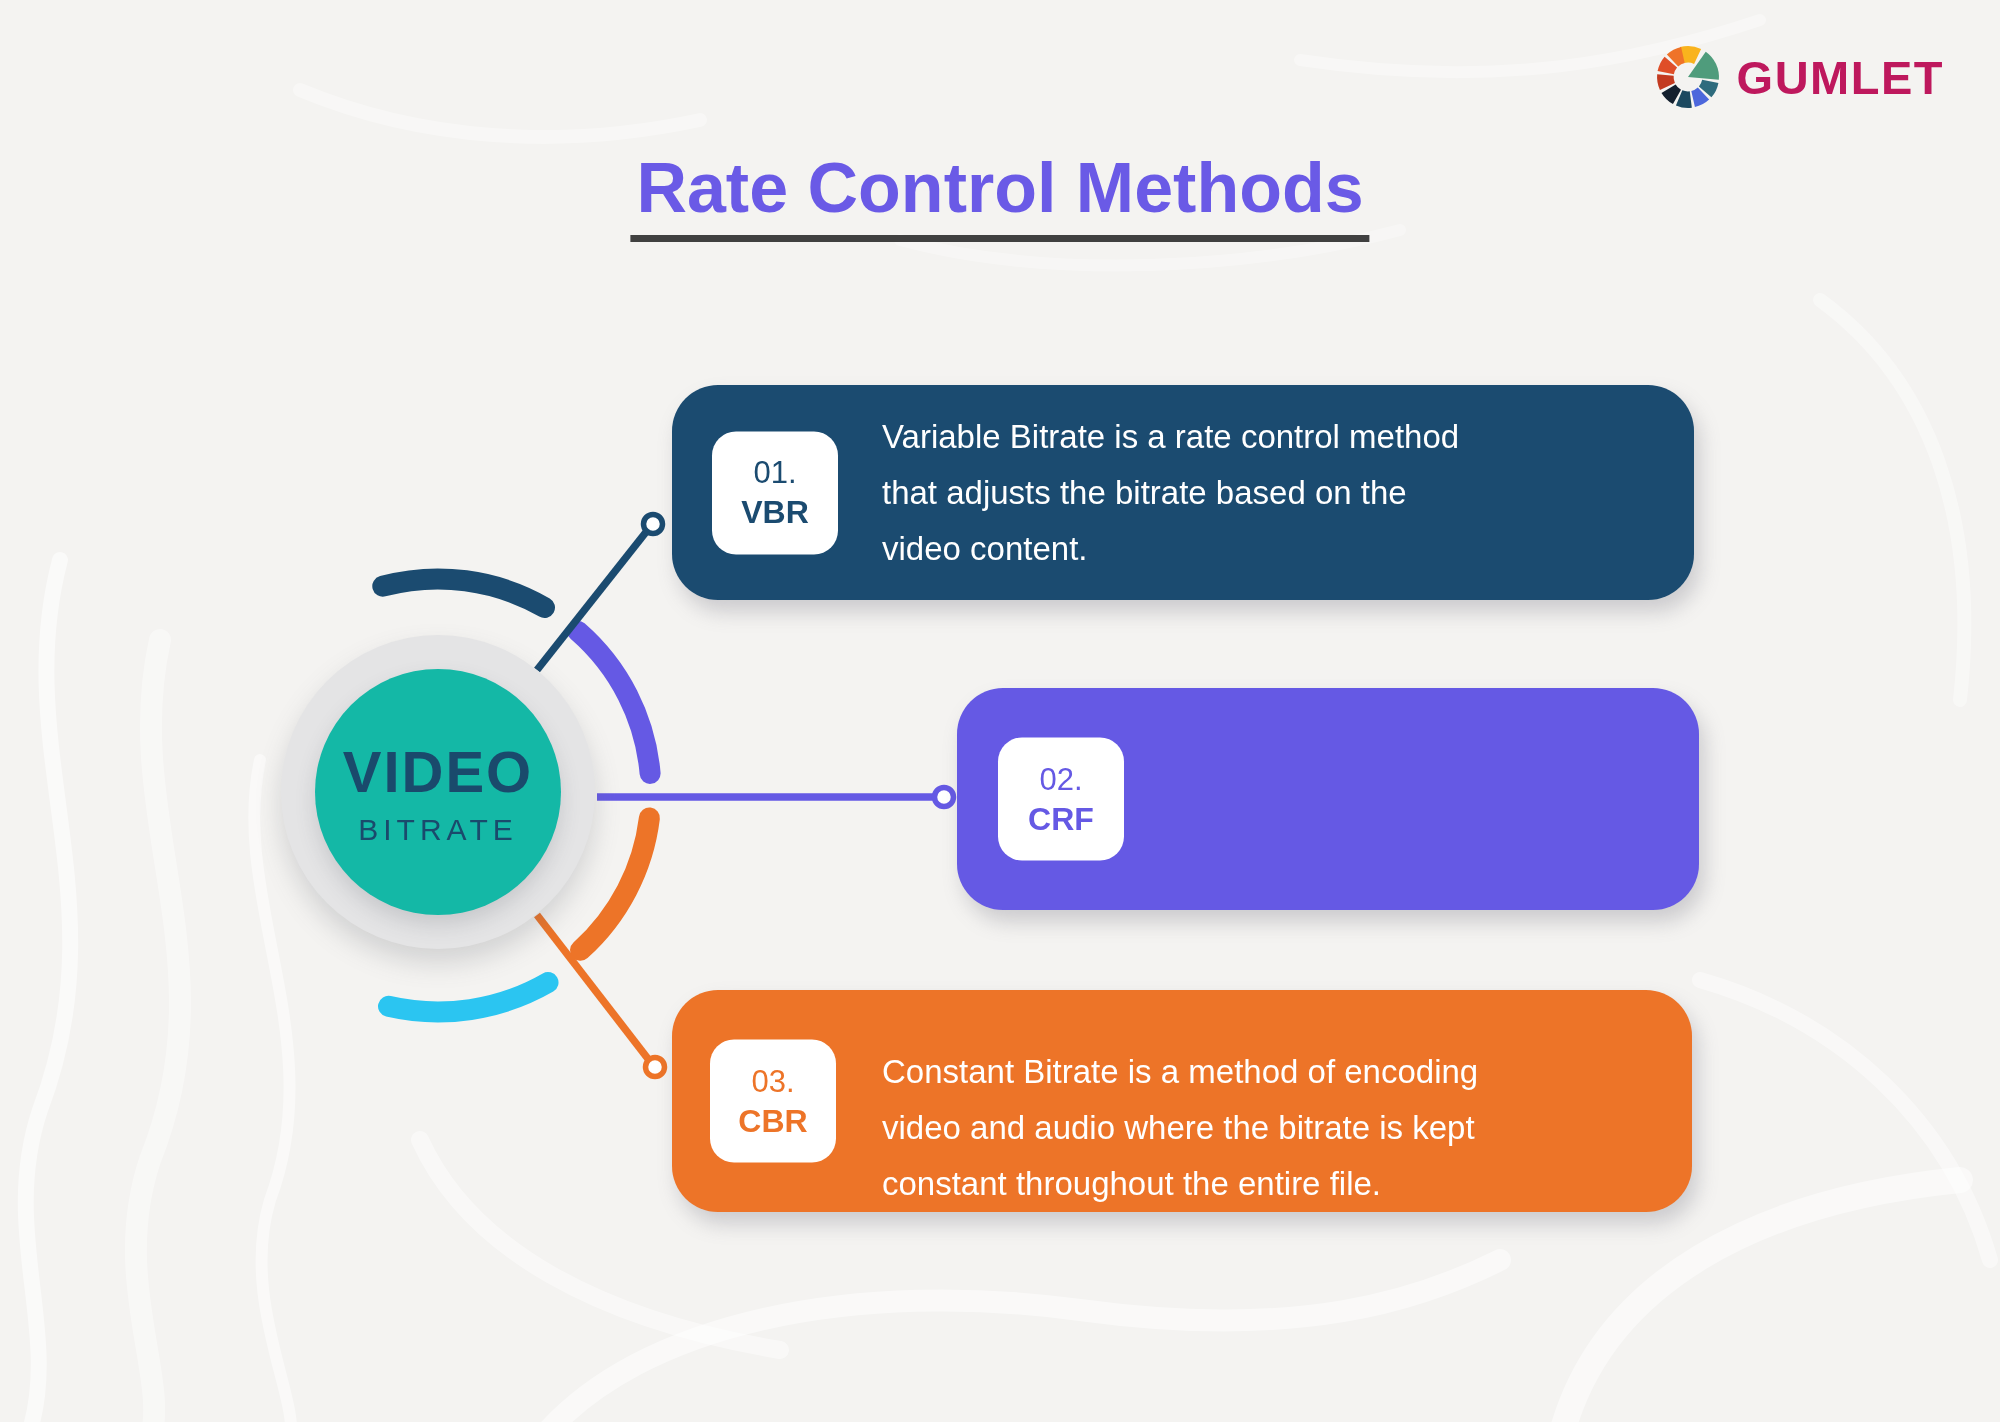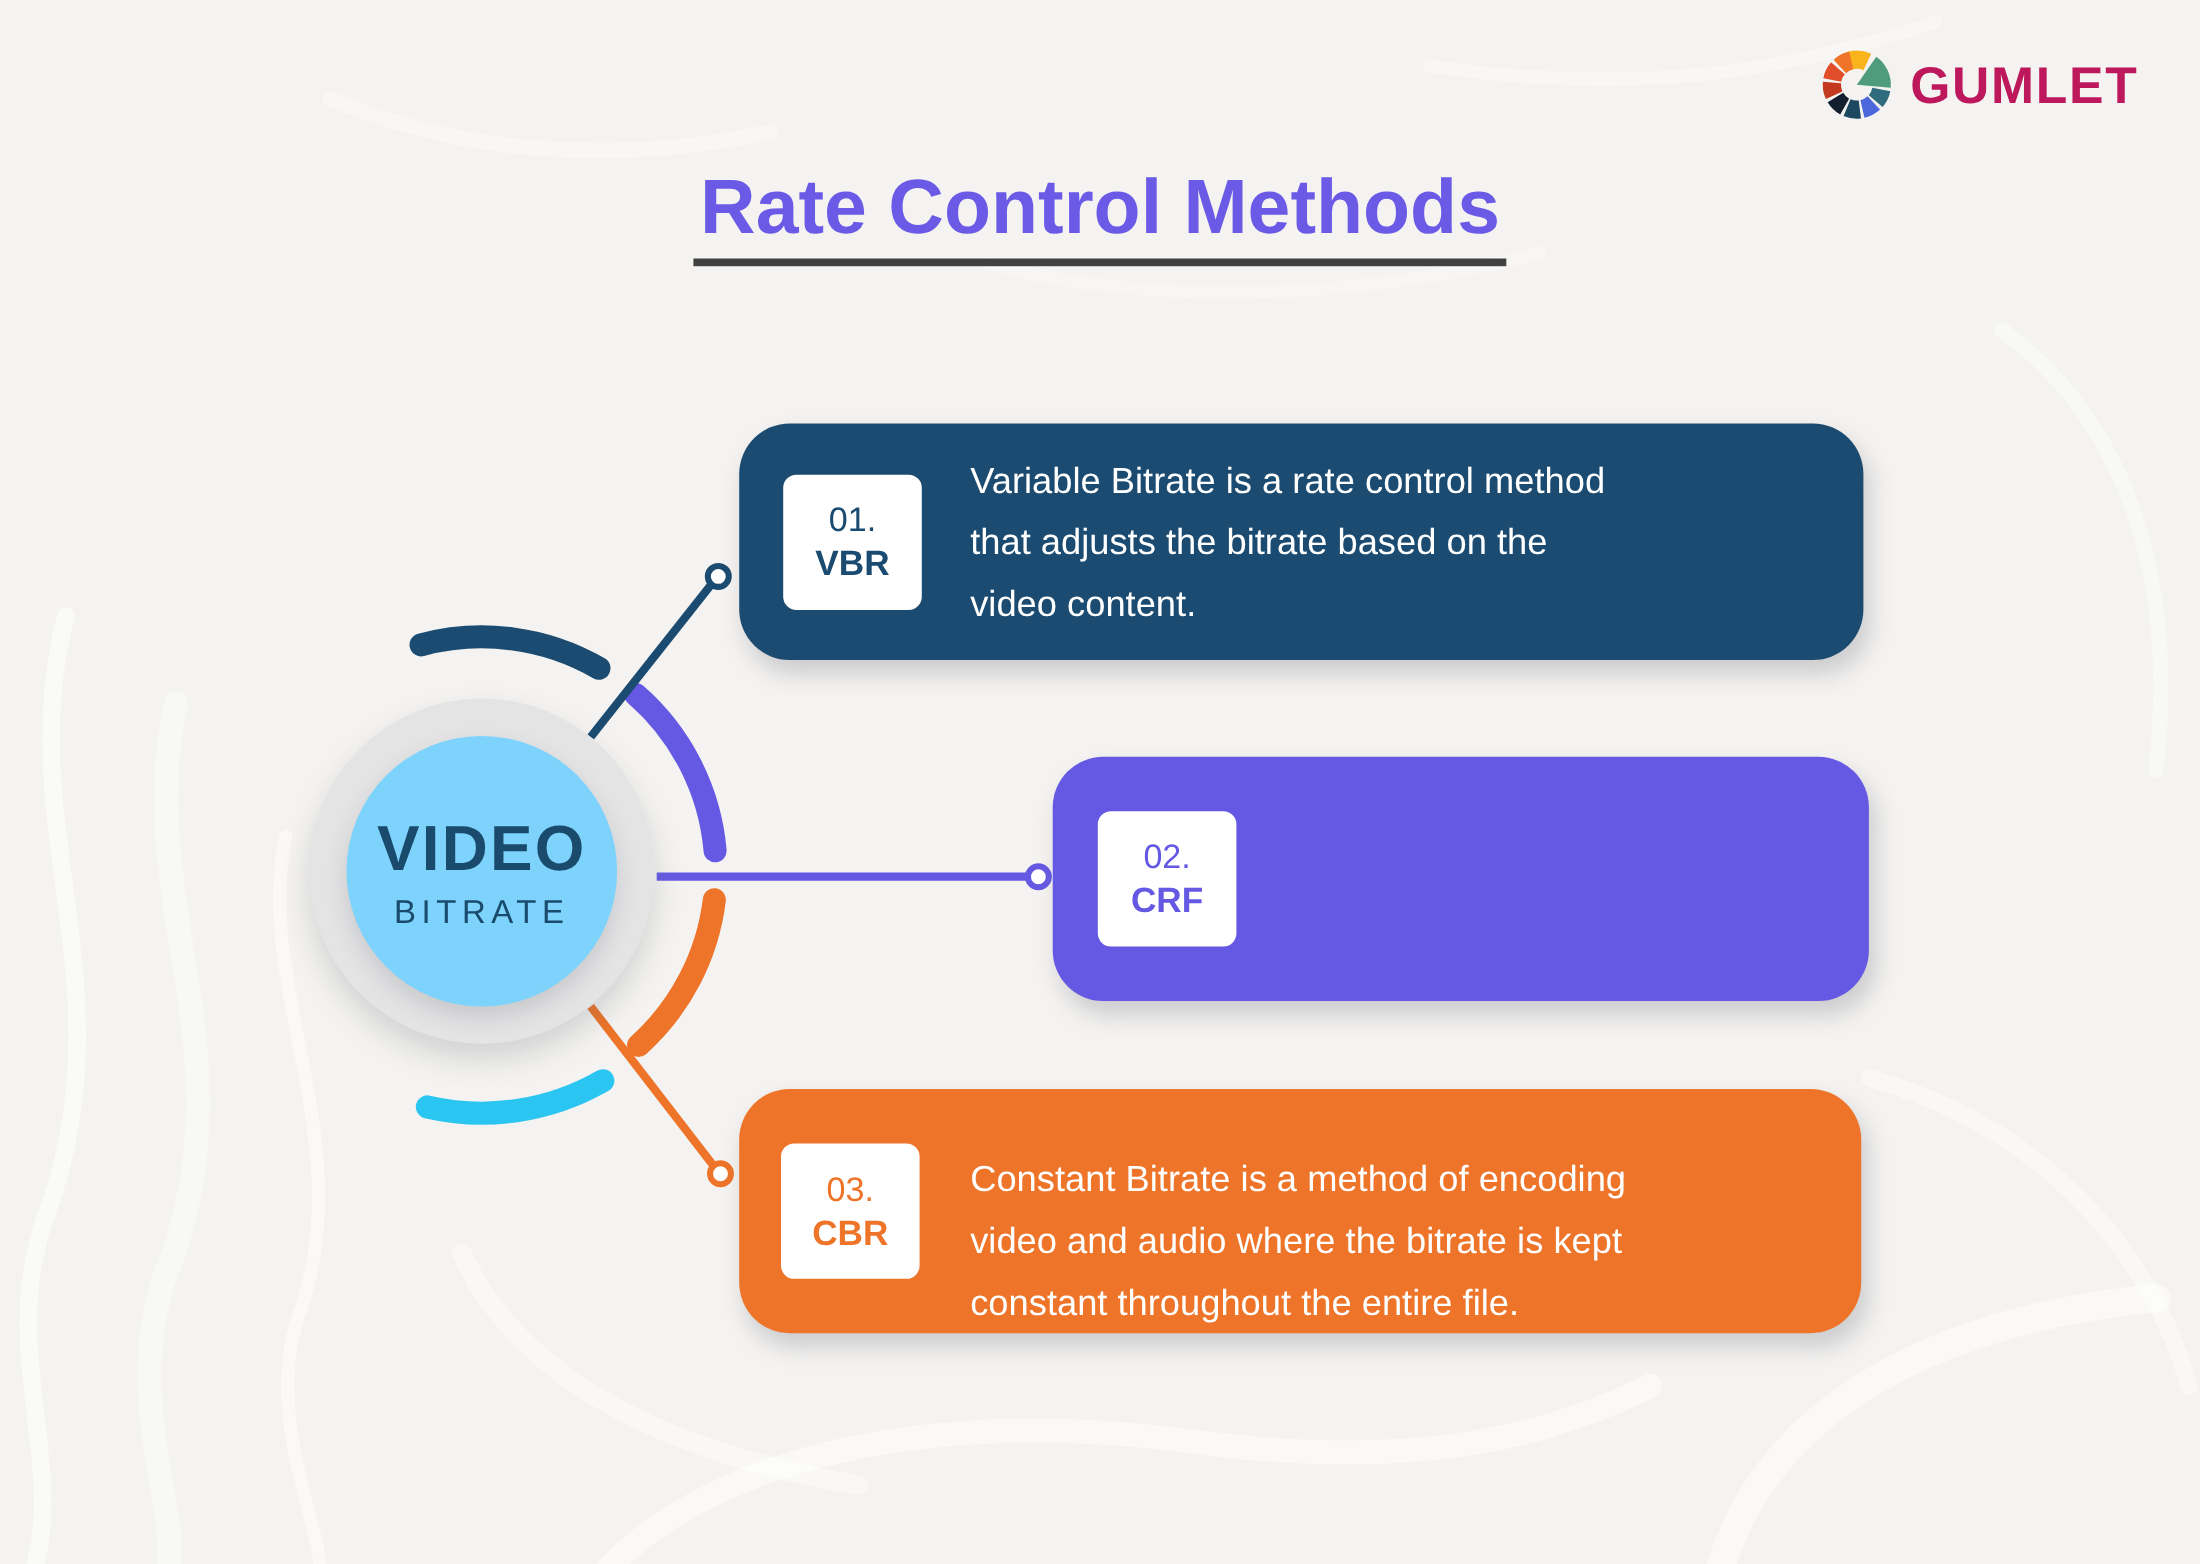--- a/index.html
+++ b/index.html
@@ -37,42 +37,42 @@
 
   
   .hub{
     position:absolute;left:281px;top:635px;width:314px;height:314px;
     border-radius:50%;
     background:#E4E4E5;
     box-shadow:0 14px 26px rgba(90,95,105,.22);
   }
   .hub-inner{
     position:absolute;inset:34px;border-radius:50%;
-    background:#7dd3fc;
+    background:#14b8a6;
     box-shadow:0 10px 20px rgba(70,75,90,.18);
     display:flex;flex-direction:column;align-items:center;justify-content:center;
     gap:8px;
   }
   .hub-line1{
     font-size:58px;font-weight:700;letter-spacing:2px;color:#1A4A6C;
   }
   .hub-line2{
     font-size:30px;font-weight:400;letter-spacing:5px;color:#1A4A6C;
   }
 
   
   .card{
     position:absolute;
     border-radius:46px;
     box-shadow:6px 12px 20px rgba(105,105,118,.28);
     display:flex;align-items:center;
   }
   .card .badge{
     position:absolute;
-    width:126px;height:123px;border-radius:12px;
+    width:126px;height:123px;border-radius:24px;
     background:#ffffff;
     display:flex;flex-direction:column;align-items:center;justify-content:center;
     top:50%;transform:translateY(-50%);
   }
   .badge-num{font-size:31px;font-weight:500;}
   .badge-code{font-size:32px;font-weight:800;margin-top:3px;}
   .desc{
     margin:0;
     color:#ffffff;
     font-size:33px;line-height:56px;font-weight:400;

